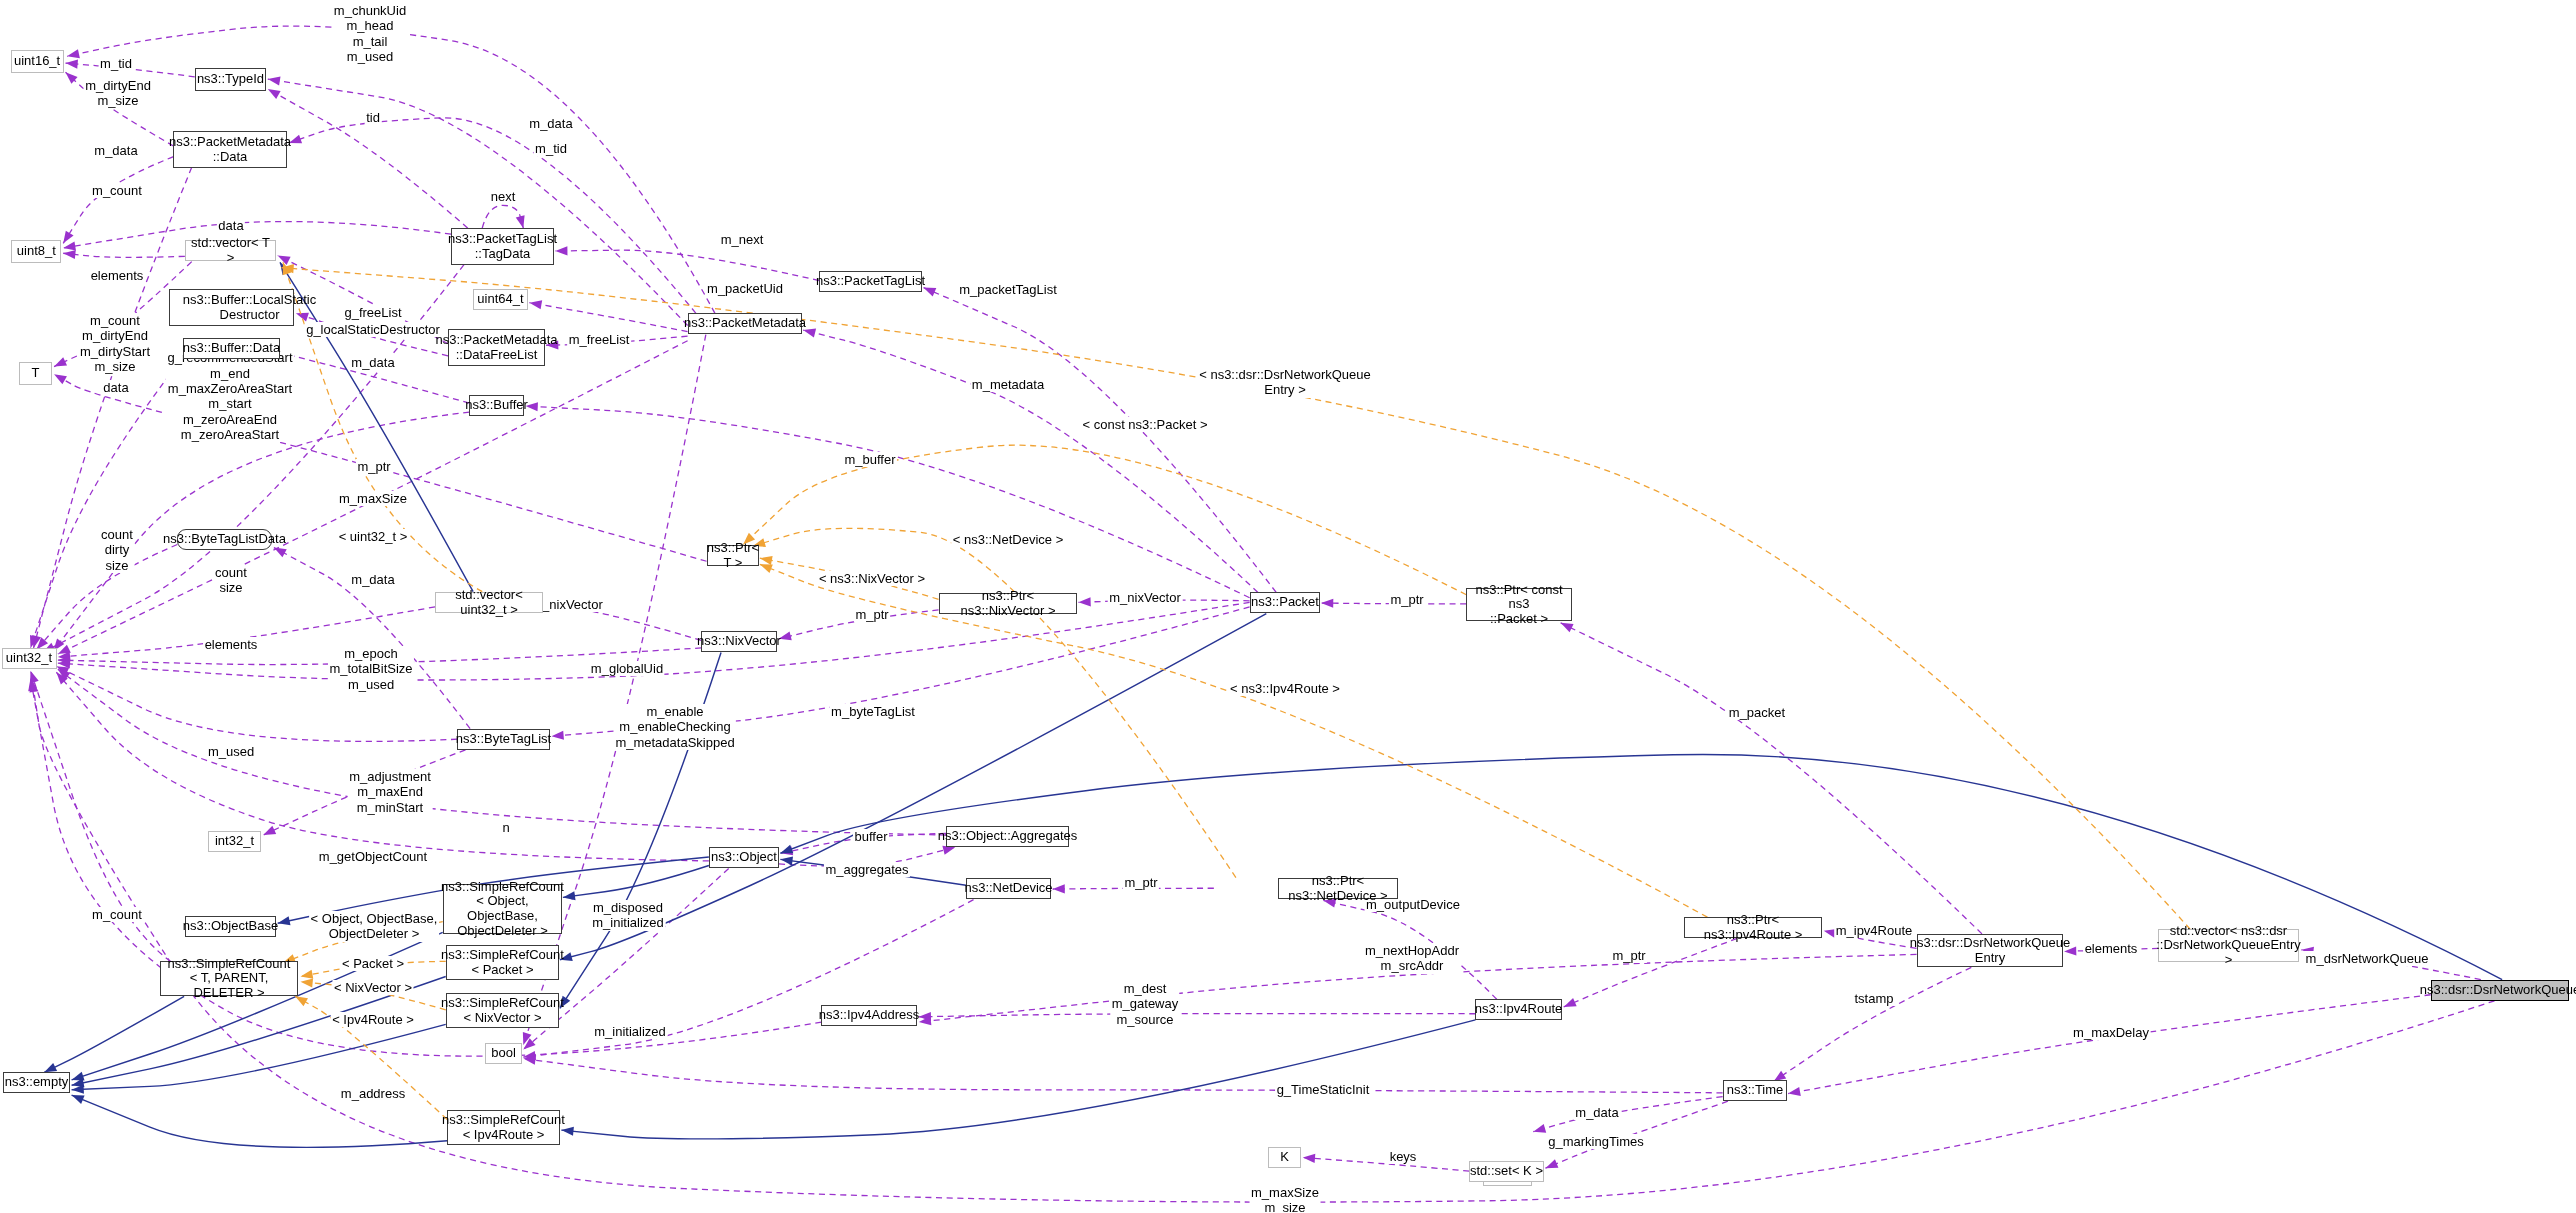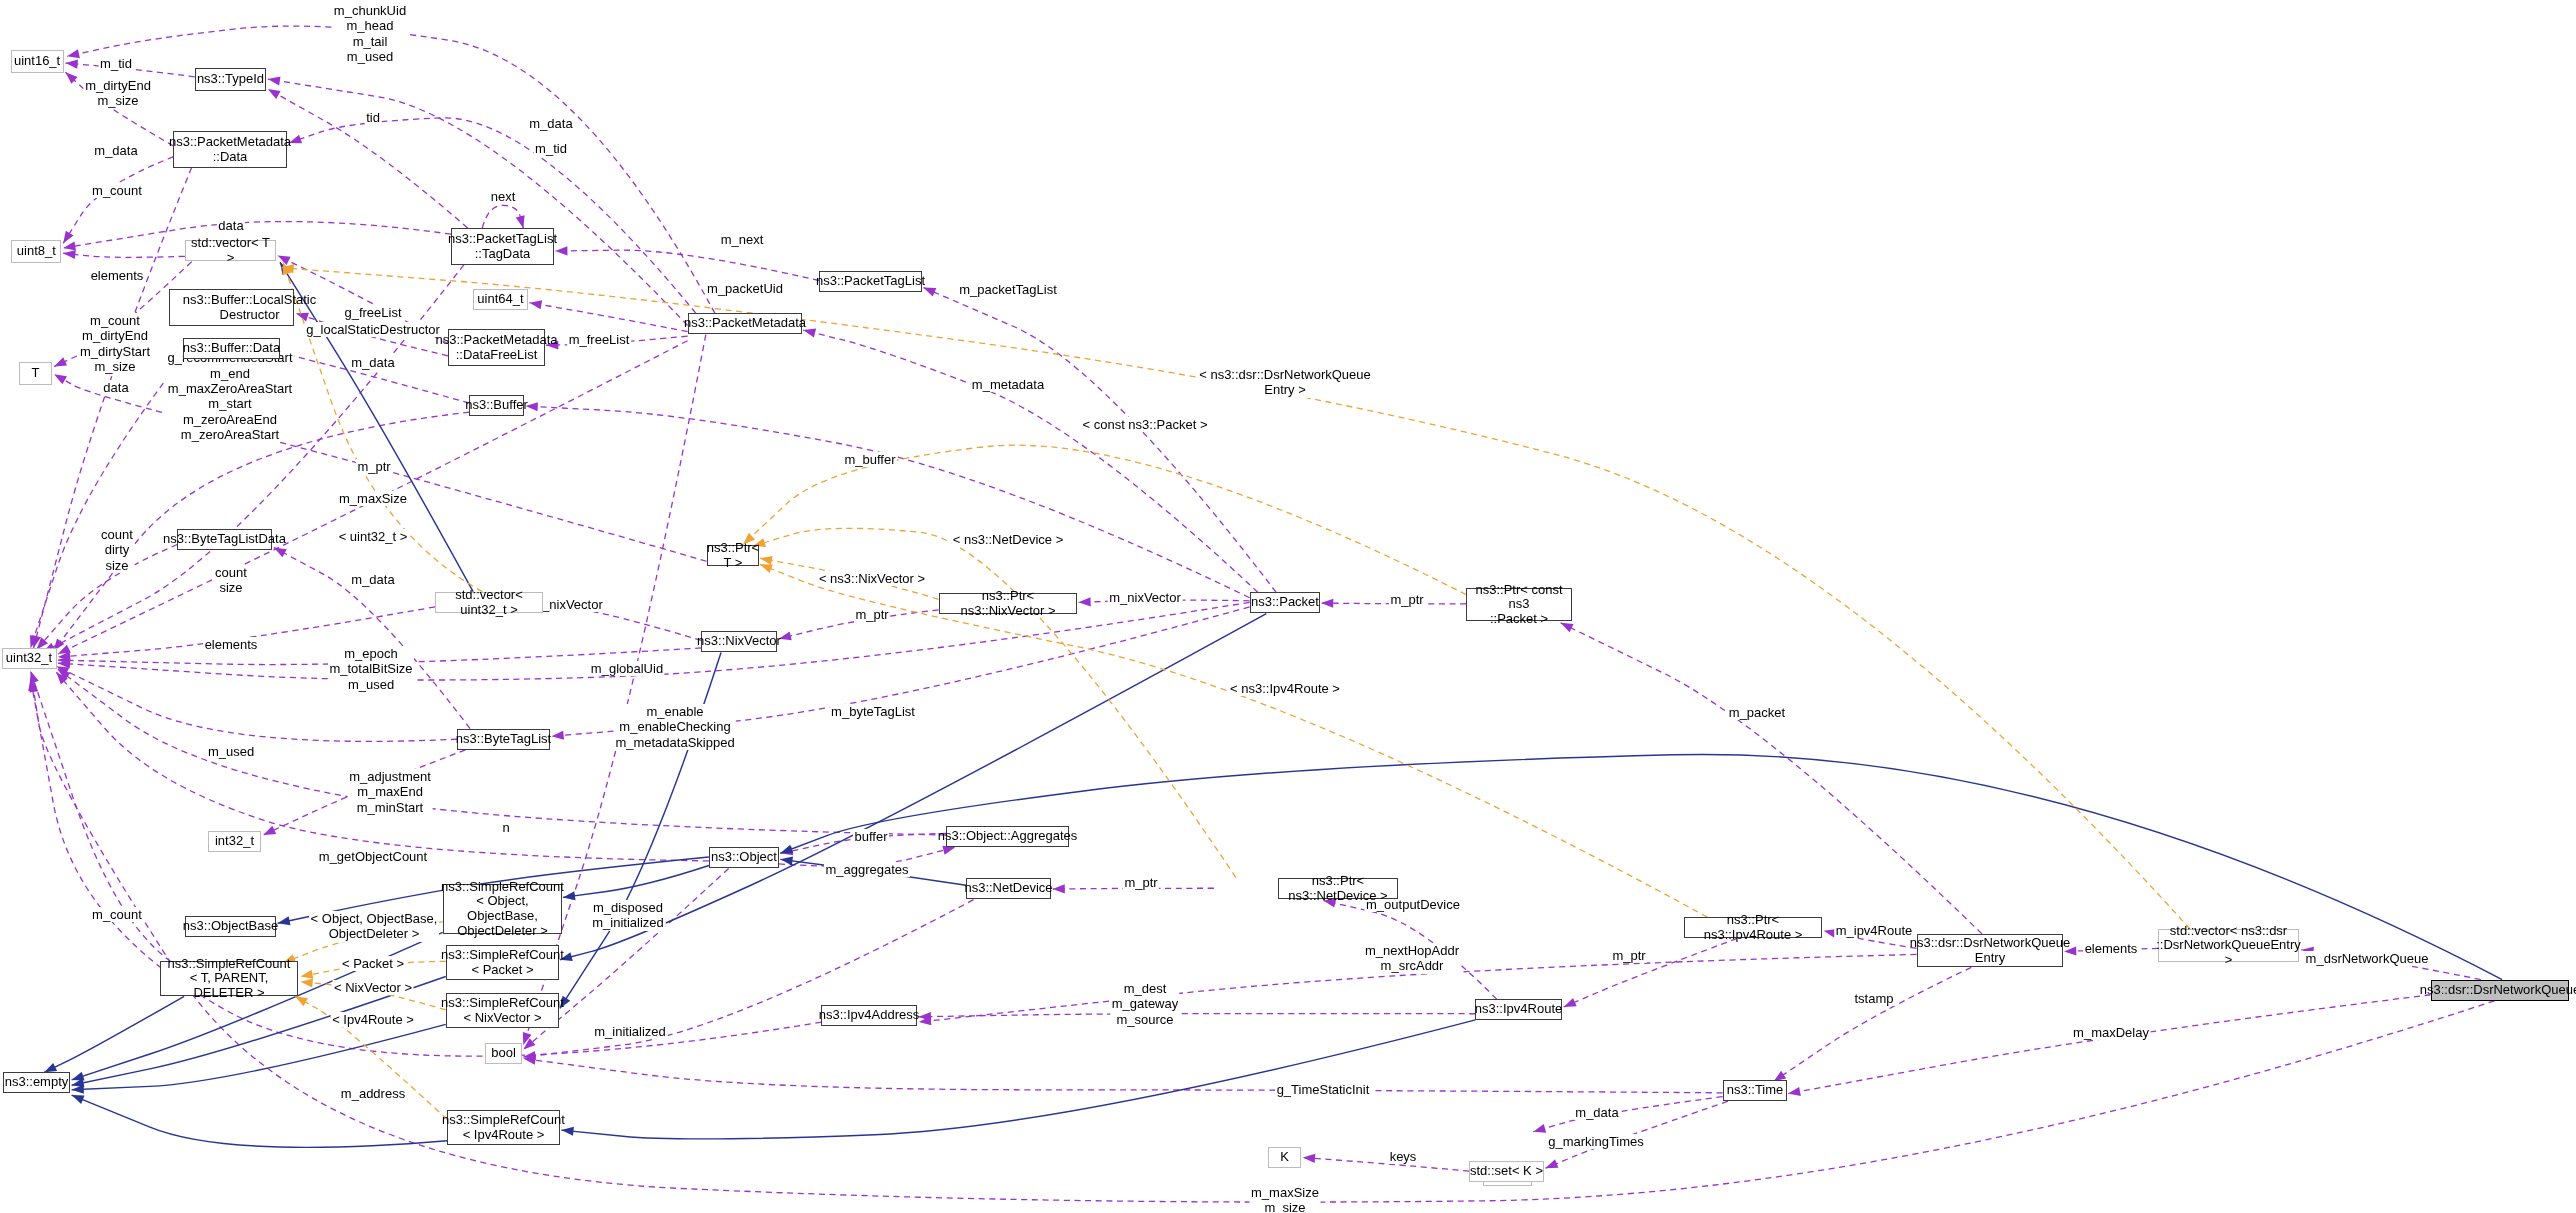--- a/index.html
+++ b/index.html
@@ -307,21 +307,21 @@
     <div class="node class" style="left: 183px; top: 338px; width: 97px; height: 21px;">ns3::Buffer::Data</div>
     <div class="node extern" style="left: 19px; top: 362px; width: 33px; height: 23px;">T</div>
     <div class="node class" style="left: 451px; top: 228px; width: 103px; height: 37px;">ns3::PacketTagList
 ::TagData</div>
     <div class="node extern" style="left: 473px; top: 289px; width: 55px; height: 21px;">uint64_t</div>
     <div class="node class" style="left: 448px; top: 329px; width: 97px; height: 37px;">ns3::PacketMetadata
 ::DataFreeList</div>
     <div class="node class" style="left: 469px; top: 395px; width: 55px; height: 21px;">ns3::Buffer</div>
     <div class="node class" style="left: 819px; top: 271px; width: 103px; height: 21px;">ns3::PacketTagList</div>
     <div class="node class" style="left: 688px; top: 313px; width: 114px; height: 21px;">ns3::PacketMetadata</div>
-    <div class="node class" style="left: 177px; top: 529px; width: 95px; height: 21px;">ns3::ByteTagListData</div>
+    <div class="node class" style="left: 177px; top: 529px; width: 95px; height: 21px; border-radius: 9px;">ns3::ByteTagListData</div>
     <div class="node extern" style="left: 1.5px; top: 648px; width: 55px; height: 21px;">uint32_t</div>
     <div class="node extern" style="left: 435px; top: 592px; width: 108px; height: 21px;">std::vector&lt; uint32_t &gt;</div>
     <div class="node class" style="left: 707px; top: 545px; width: 52px; height: 21px;">ns3::Ptr&lt; T &gt;</div>
     <div class="node class" style="left: 701px; top: 631px; width: 76px; height: 21px;">ns3::NixVector</div>
     <div class="node class" style="left: 457px; top: 729px; width: 93px; height: 21px;">ns3::ByteTagList</div>
     <div class="node class" style="left: 939px; top: 593px; width: 138px; height: 21px;">ns3::Ptr&lt; ns3::NixVector &gt;</div>
     <div class="node class" style="left: 1250px; top: 592px; width: 70px; height: 21px;">ns3::Packet</div>
     <div class="node class" style="left: 1466px; top: 588px; width: 106px; height: 33px;">ns3::Ptr&lt; const ns3
 ::Packet &gt;</div>
     <div class="node extern" style="left: 208px; top: 831px; width: 53px; height: 21px;">int32_t</div>

